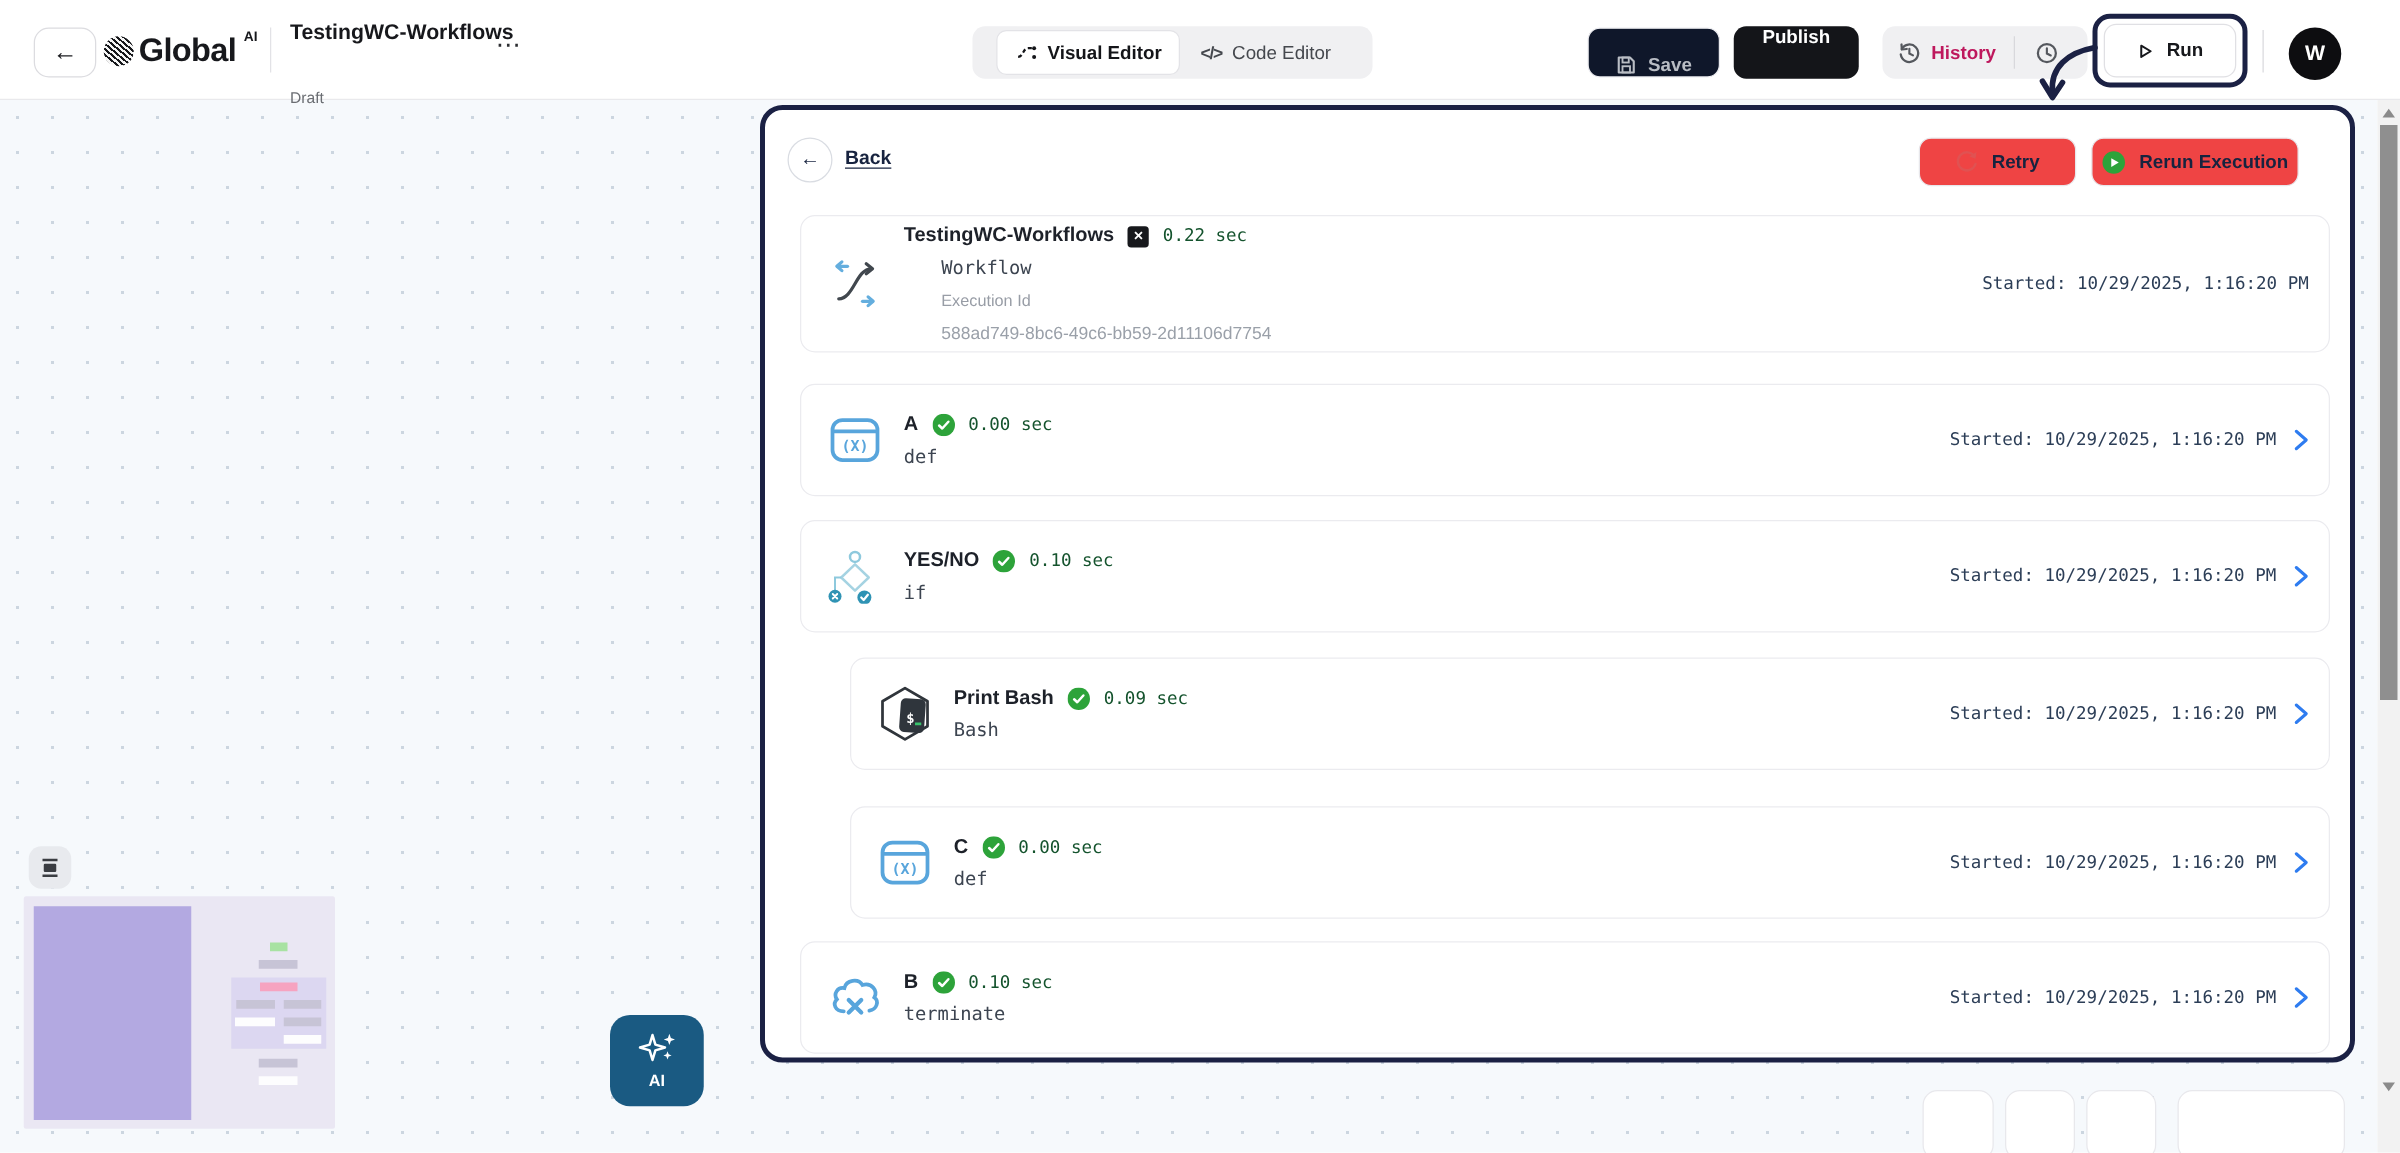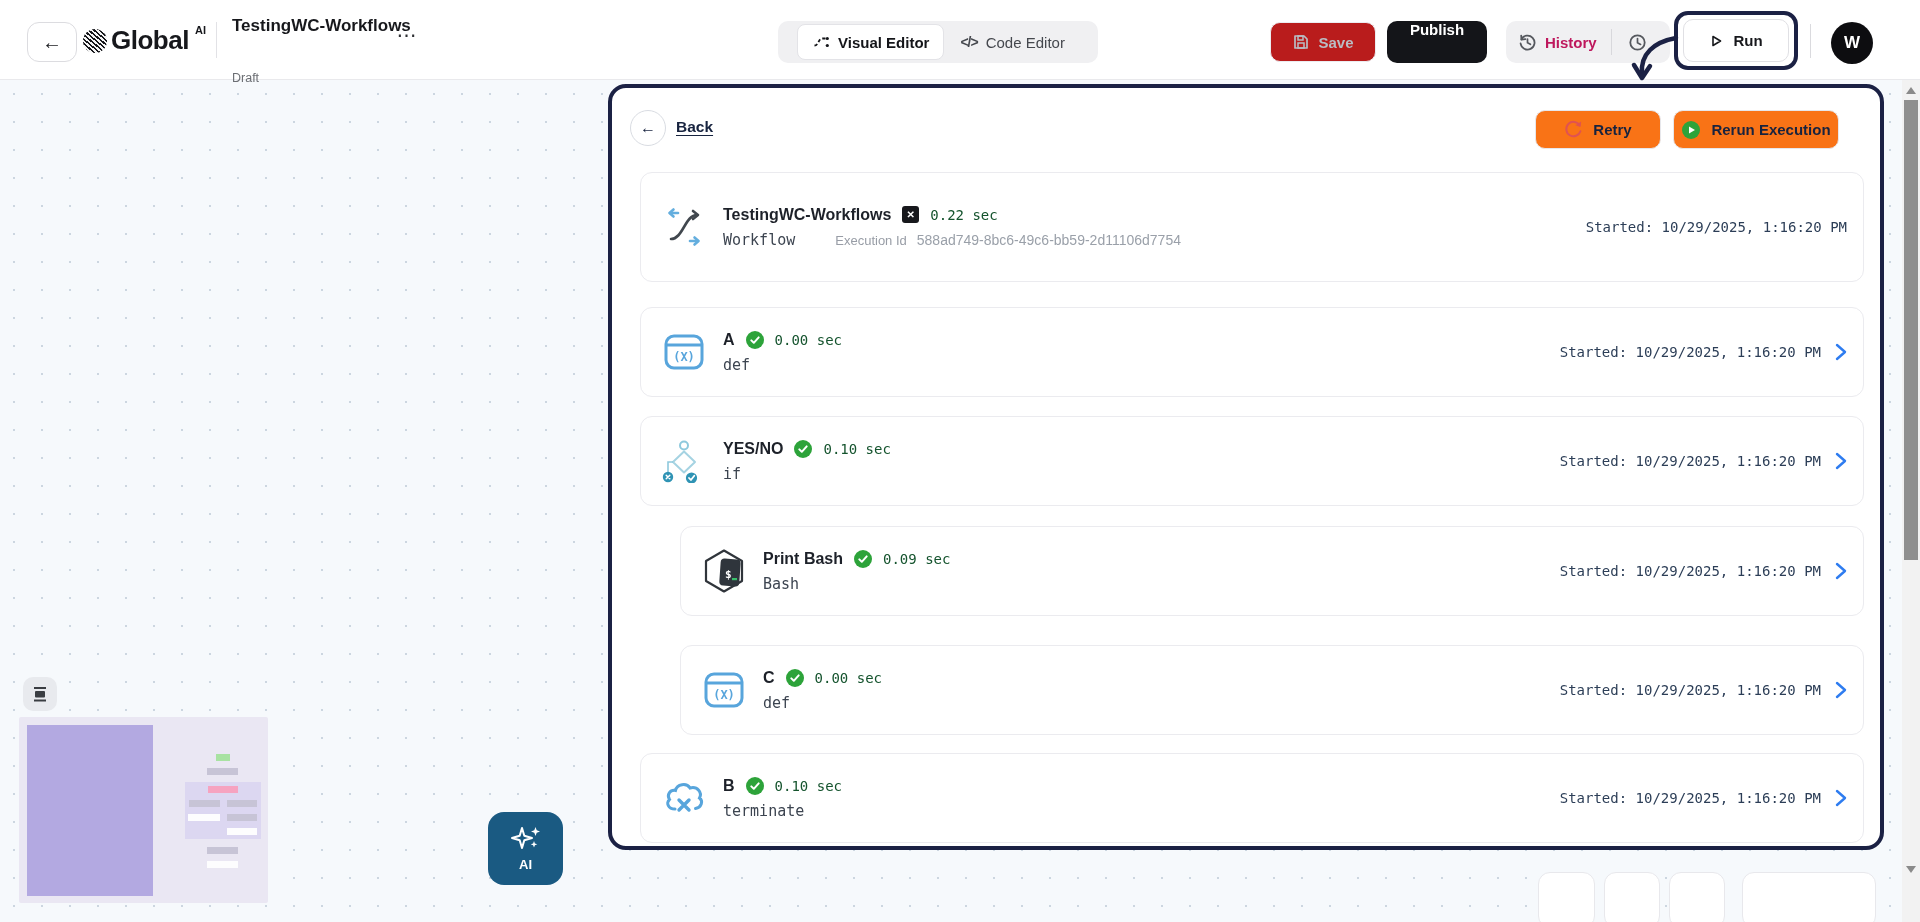--- a/index.html
+++ b/index.html
@@ -24,22 +24,22 @@
   #wf-status { left:232px; top:44px; font-size:12.5px; color:#6b6e73;margin-top:27px; }
   #menu-ellipsis { left:392px; top:20px; width:30px; height:30px; display:flex; align-items:center; justify-content:center;
     font-size:20px; color:#2b2d31; letter-spacing:1px; cursor:pointer; }
 
   #editor-tabs { left:778px; top:21px; height:42px; background:#f0f0f2; border-radius:10px; display:flex; align-items:center; padding:19px; gap:2px; }
   .tab { display:flex; align-items:center; gap:8px; height:36px; padding:0 14px; border-radius:8px; font-size:15px; cursor:pointer; }
   .tab.active { background:#fff; border:1px solid #e3e3e7; font-weight:600; color:#141519; }
   .tab.inactive { color:#45484e; }
   .code-glyph { font-size:14px; font-weight:600; color:#45484e; letter-spacing:-1px; }
 
-  #save-button { left:1270px; top:22px; width:106px; height:40px; background:#b91c1c; border:1px solid #ececf0; border-radius:10px;
-    display:flex; align-items:center; justify-content:center; gap:8px; font-size:15px; font-weight:600; color:#b9bdc4; }
+  #save-button { left:1270px; top:22px; width:106px; height:40px; background:#0f172a; border:1px solid #ececf0; border-radius:10px;
+    display:flex; align-items:flex-end; justify-content:center; gap:8px; font-size:15px; font-weight:600; color:#b9bdc4; }
   #publish-button { left:1387px; top:21px; width:100px; height:42px; background:#141519; color:#fff; border-radius:10px;
     display:flex; align-items:flex-start; justify-content:center; font-size:15px; font-weight:600; cursor:pointer; }
   #history-group { left:1506px; top:21px; width:164px; height:42px; background:#f0f0f2; border-radius:10px;
     display:flex; align-items:center; padding:0 12px; gap:8px; }
   #history-label { font-size:15px; font-weight:600; color:#be185d; }
   #history-divider { width:1px; height:26px; background:#d8d8dc; margin-left:6px; }
   #clock-wrap { margin-left:8px; display:flex; align-items:center; }
   #run-highlight { left:1674px; top:11px; width:124px; height:59px; border:4px solid #1b2144; border-radius:14px; background:transparent; }
   #run-button { left:1683px; top:19px; width:106px; height:43px; background:#fff; border:1px solid #e0e0e4; border-radius:10px;
     display:flex; align-items:center; justify-content:center; gap:10px; font-size:15px; font-weight:600; color:#17181c; cursor:pointer; }
@@ -52,32 +52,32 @@
   #canvas { left:0; top:80px; width:1902px; height:842px; background-color:#f6f9fc;
     background-image:radial-gradient(#ccd6e0 1.3px, transparent 1.4px); background-size:28px 28px; }
 
   
   #execution-panel { left:608px; top:84px; width:1276px; height:766px; background:#fff;
     border:4px solid #1b2144; border-radius:18px; z-index:3; }
   #panel-back-circle { left:630px; top:110px; width:36px; height:36px; border:1px solid #d9dce2; border-radius:50%;
     background:#fff; display:flex; align-items:center; justify-content:center; font-size:16px; color:#17233f; cursor:pointer; z-index:4; }
   #panel-back-label { left:676px; top:118px; font-size:15.5px; font-weight:600; color:#17233f; text-decoration:underline;
     text-underline-offset:3px; cursor:pointer; z-index:4; }
-  .panel-btn { height:39px; background:#f97316; border:1px solid #e7e7eb; border-radius:10px; display:flex; align-items:center;
+  .panel-btn { height:39px; background:#ef4444; border:1px solid #e7e7eb; border-radius:10px; display:flex; align-items:center;
     justify-content:center; gap:10px; font-size:15px; font-weight:600; color:#17233f; cursor:pointer; z-index:4; }
   #retry-button { left:1535px; top:110px; width:126px; }
   #rerun-button { left:1673px; top:110px; width:166px; }
 
   .exec-row { background:#fff; border:1px solid #ebebef; border-radius:12px; z-index:4; display:flex; align-items:center; cursor:pointer; }
   .row-icon { width:46px; height:46px; margin-left:20px; flex:0 0 auto; display:flex; align-items:center; justify-content:center; }
   .row-main { margin-left:16px; display:flex; flex-direction:column; gap:7px; }
   .row-line1 { display:flex; align-items:center; gap:11px; }
   .row-title { font-size:16px; font-weight:700; color:#1d2129; }
   .duration { font-size:14px; color:#14532d; }
-  .row-line2 { display:flex; align-items:baseline; gap:10px; }
+  .row-line2 { display:flex; align-items:baseline; gap:10px;flex-direction:column; }
   .subtitle { font-size:15px; color:#3c4450; }
   .exec-label { font-size:13px; color:#989da6; margin-left:30px; }
   .exec-id { font-size:14px; color:#9aa0a9; }
   .row-right { position:absolute; right:16px; display:flex; align-items:center; gap:14px; }
   .started { font-size:14px; color:#2c3e57; white-space:nowrap; }
   .badge-x { width:17px; height:17px; background:#17181c; border-radius:3px; color:#fff; font-size:10px; font-weight:700;
     display:flex; align-items:center; justify-content:center; }
   .check-icon { width:18px; height:18px; flex:0 0 auto; display:flex; }
   .chevron { width:12px; height:18px; display:flex; }
 

